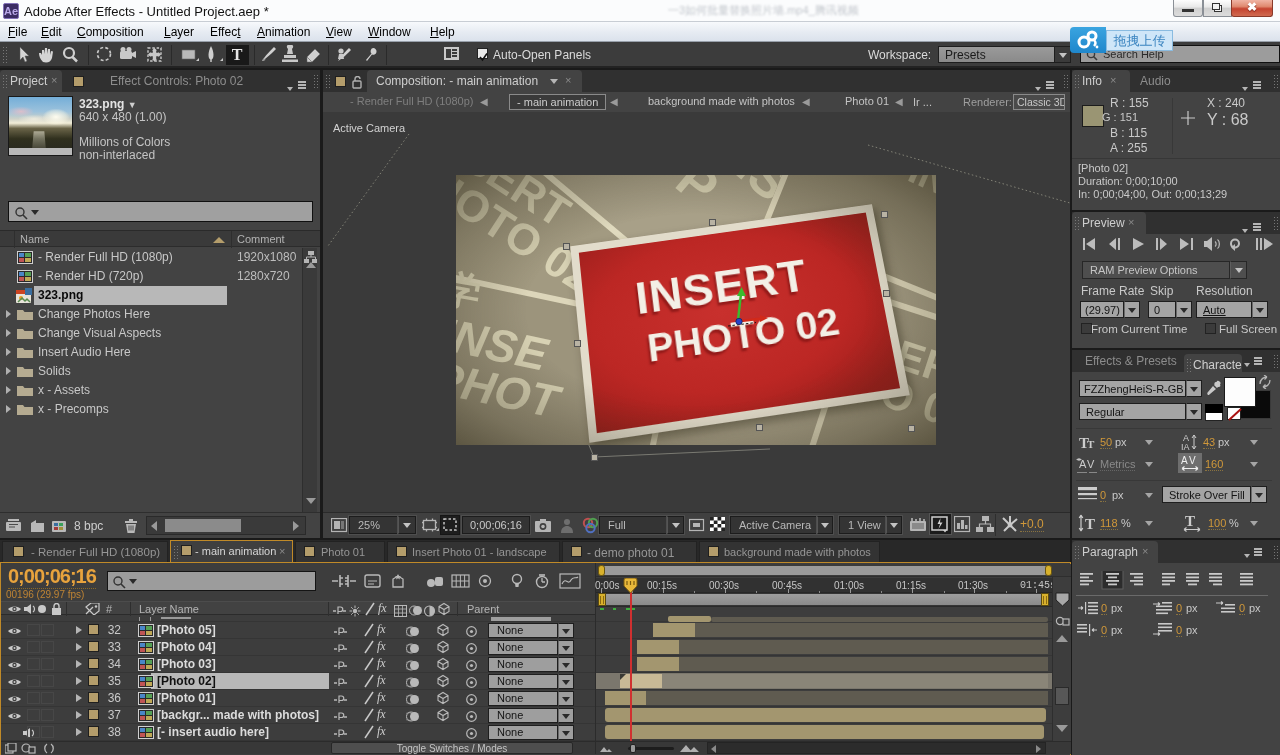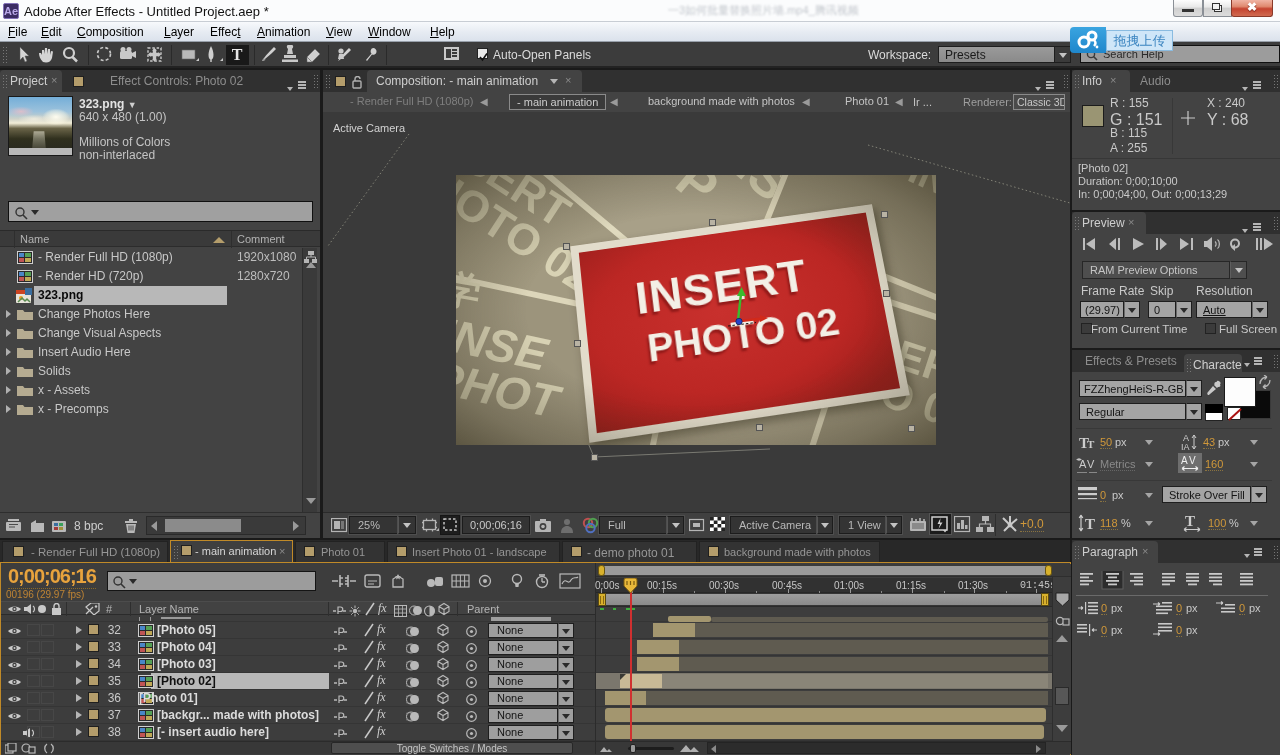--- a/index.html
+++ b/index.html
@@ -523,21 +523,21 @@
       </div>
       <div class="abs" style="left:68px;top:4px;font-size:12px;color:#8d8d8d;">Audio</div>
       <div class="abs" style="left:170px;top:7px;width:16px;height:10px;">
         <div style="width:0;height:0;border-left:3.5px solid transparent;border-right:3.5px solid transparent;border-top:4px solid #b5b5b5;display:inline-block;"></div>
         <div style="display:inline-block;width:8px;height:8px;margin-left:1px;border-top:2px solid #b5b5b5;border-bottom:2px solid #b5b5b5;position:relative;top:-2px;"><div style="height:2px;background:#b5b5b5;margin-top:1px;"></div></div>
       </div>
       <div class="abs grip" style="left:201px;top:4px;height:14px;"></div>
     </div>
     <div class="abs" style="left:10px;top:35px;width:22px;height:22px;background:#9a9573;border:1px solid #1c1c1c;"></div>
     <div class="abs txt" style="left:38px;top:26px;font-size:12px;">R :  155</div>
-    <div class="abs txt" style="left:38px;top:41px;font-size:16px;">G :  151</div>
+    <div class="abs txt" style="left:30px;top:41px;font-size:11px;">G :  151</div>
     <div class="abs txt" style="left:38px;top:56px;font-size:12px;">B :  115</div>
     <div class="abs txt" style="left:38px;top:71px;font-size:12px;">A :  255</div>
     <div class="abs sep-v" style="left:100px;top:28px;height:56px;background:#383838;"></div>
     <div class="abs txt" style="left:135px;top:26px;font-size:12px;">X : 240</div>
     <div class="abs txt" style="left:135px;top:41px;font-size:16px;">Y :  68</div>
     <div class="abs" style="left:108px;top:40px;width:16px;height:16px;">
       <svg width="16" height="16">
           <path d="M8 1 L8 15 M1 8 L15 8" stroke="#c9c9c9" stroke-width="1.2"></path>
         </svg>
     </div>
@@ -1156,21 +1156,21 @@
 <div class="abs" style="left:87px;top:2px;width:11px;height:11px;background:#b49d6b;border:1px solid #1f1f1f;"></div>
 <div class="abs" style="left:100px;top:1px;width:20px;text-align:right;font-size:12px;color:#c9c9c9;">36</div>
 <svg class="abs" style="left:137px;top:2px;" width="16" height="13">
             <rect x="0" y="0" width="16" height="13" fill="#cfcfcf"></rect>
             <rect x="1" y="1" width="14" height="11" fill="#2a2a2a"></rect>
             <rect x="2" y="2" width="5" height="4" fill="#4a86c8"></rect>
             <rect x="8" y="2" width="6" height="4" fill="#55a055"></rect>
             <rect x="2" y="7" width="5" height="4" fill="#c05555"></rect>
             <rect x="8" y="7" width="6" height="4" fill="#c0a855"></rect>
           </svg>
-<div class="abs" style="left:138px;top:1px;font-size:12px;font-weight:bold;color:#dcdcdc;">[Photo 01]</div>
+<div class="abs" style="left:156px;top:1px;font-size:12px;font-weight:bold;color:#dcdcdc;">[Photo 01]</div>
 <div class="abs" style="left:333px;top:2px;width:13px;height:13px;"><svg width="13" height="13">
               <path d="M0 7 L3 7 M10 7 L13 7" stroke="#b9b9b9" stroke-width="1.4"></path>
               <path d="M5 10 L5 3 L7.5 3 a2 2 0 0 1 0 4.5 L5 7.5" stroke="#b9b9b9" stroke-width="1.2" fill="none"></path>
             </svg></div>
           <div class="abs" style="left:362px;top:1px;width:12px;height:14px;"><svg width="12" height="14">
               <path d="M2 13 L10 1" stroke="#c9c9c9" stroke-width="1.5"></path>
             </svg></div>
           <div class="abs" style="left:376px;top:0px;font-size:12px;font-style:italic;color:#cfcfcf;font-family:'Liberation Serif';">fx</div>
           <div class="abs" style="left:405px;top:2px;width:14px;height:13px;"><svg width="14" height="13">
               <circle cx="8.5" cy="6.5" r="4.5" fill="#b9b9b9"></circle>

